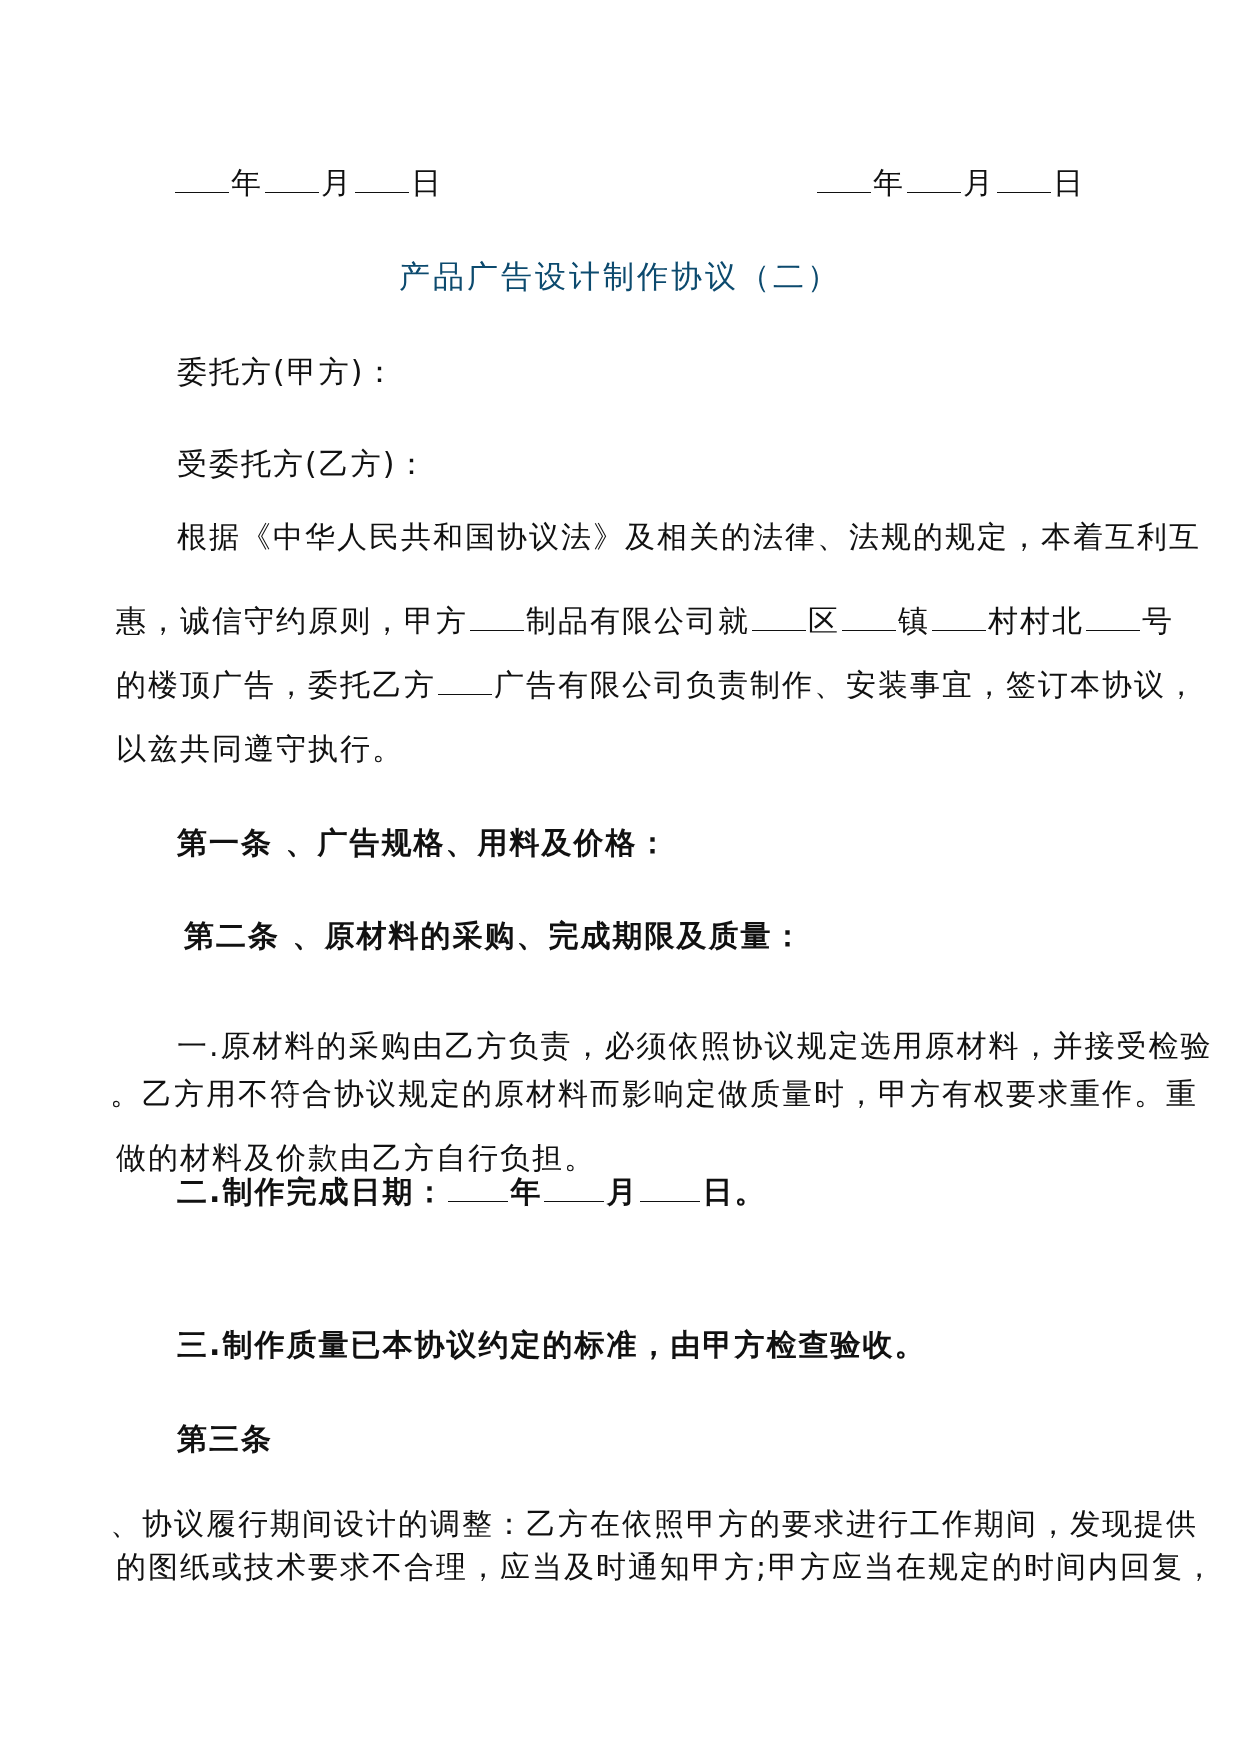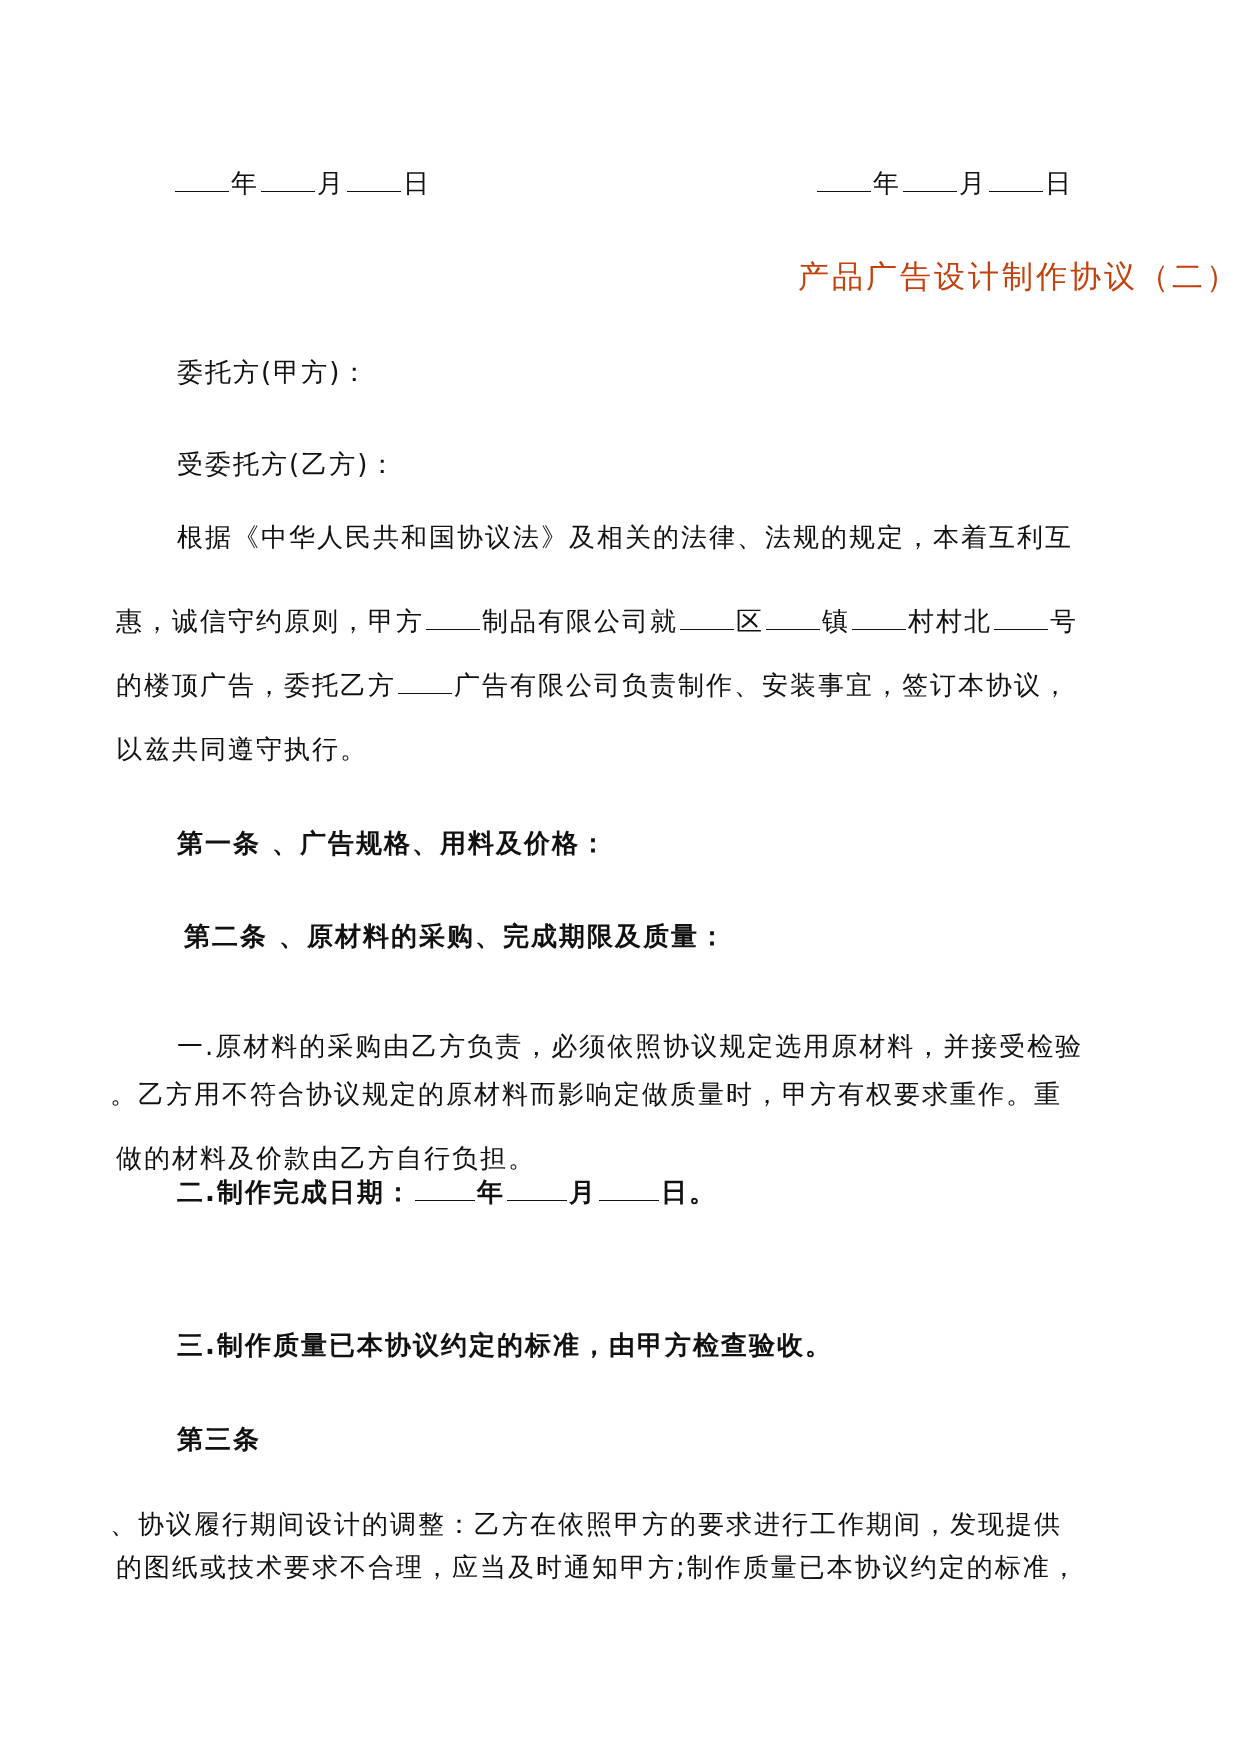--- a/index.html
+++ b/index.html
@@ -3,34 +3,34 @@
   <meta charset="utf-8">
   <style>
     html, body { margin: 0; padding: 0; background: #ffffff; }
     body {
       width: 1240px; height: 1753px; position: relative; overflow: hidden;
       font-family: "DejaVu Sans", "Liberation Sans", sans-serif;
       color: #111111;
     }
     .line {
       position: absolute; white-space: nowrap;
-      font-size: 26px; line-height: 34px;
+      font-size: 30px; line-height: 34px;
       letter-spacing: 2px;
     }
     .bold { font-weight: bold; }
     .blank {
       display: inline-block; border-bottom: 1.5px solid #111;
       height: 24px; vertical-align: baseline; margin: 0 2px;
     }
     .b4 { width: 54px; }
     .b5 { width: 60px; }
     .title {
-      position: absolute; left: 0; width: 1240px; text-align: right;
+      position: absolute; left: 0; width: 1240px; text-align: center;
       top: 256px; font-size: 31px; line-height: 40px;
-      color: #c2410c; letter-spacing: 3px;
+      color: #0c4a6e; letter-spacing: 3px;
       font-family: "DejaVu Sans", sans-serif;
     }
   </style>
 </head>
 <body>
 
 <div class="line" style="left:173px; top:166px;">
   <span class="blank b4"></span><span>年</span><span class="blank b4"></span><span>月</span><span class="blank b4"></span><span>日</span>
 </div>
 <div class="line" style="left:815px; top:166px;">
@@ -60,13 +60,13 @@
 <div class="line" style="left:110px; top:1077px;">。乙方用不符合协议规定的原材料而影响定做质量时，甲方有权要求重作。重</div>
 <div class="line" style="left:116px; top:1141px;">做的材料及价款由乙方自行负担。</div>
 
 <div class="line bold" style="left:177px; top:1175px;">
   <span>二.制作完成日期：</span><span class="blank b5"></span><span>年</span><span class="blank b5"></span><span>月</span><span class="blank b5"></span><span>日。</span>
 </div>
 <div class="line bold" style="left:177px; top:1328px;text-align:right;">三.制作质量已本协议约定的标准，由甲方检查验收。</div>
 
 <div class="line bold" style="left:177px; top:1422px;">第三条</div>
 <div class="line" style="left:110px; top:1486px;margin-top:21px;">、协议履行期间设计的调整：乙方在依照甲方的要求进行工作期间，发现提供</div>
-<div class="line" style="left:116px; top:1550px;">的图纸或技术要求不合理，应当及时通知甲方;制作质量已本协议约定的标准，</div>
+<div class="line" style="left:116px; top:1550px;">的图纸或技术要求不合理，应当及时通知甲方;甲方应当在规定的时间内回复，</div>
 
 </body></html>

